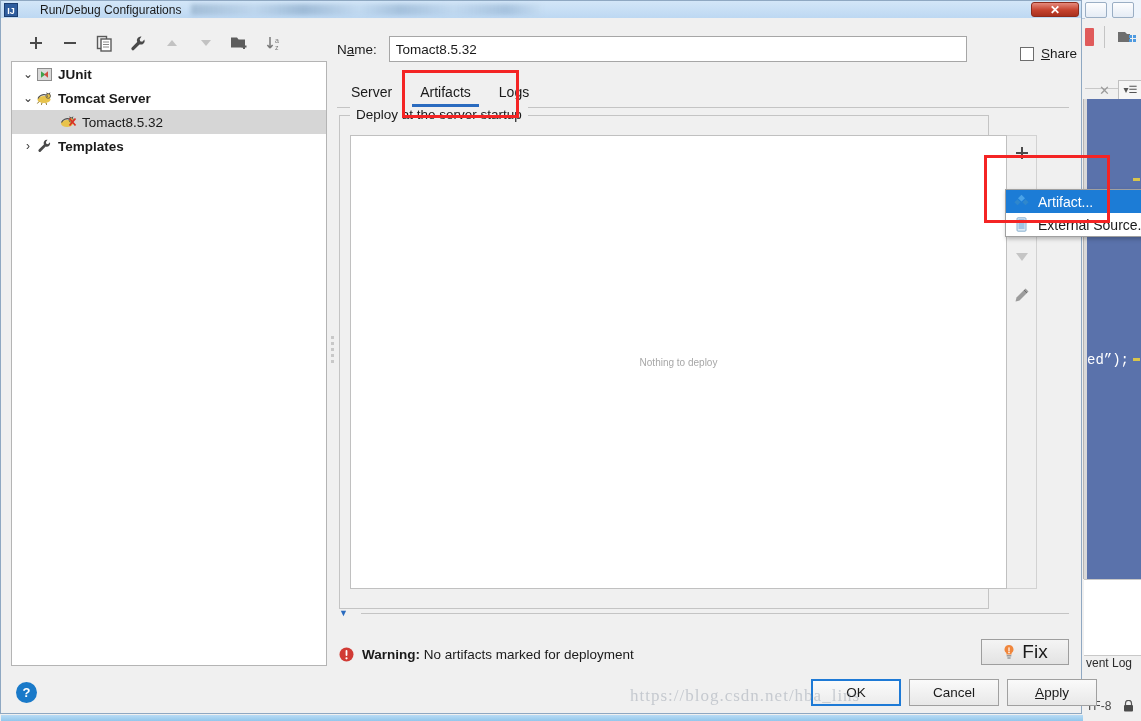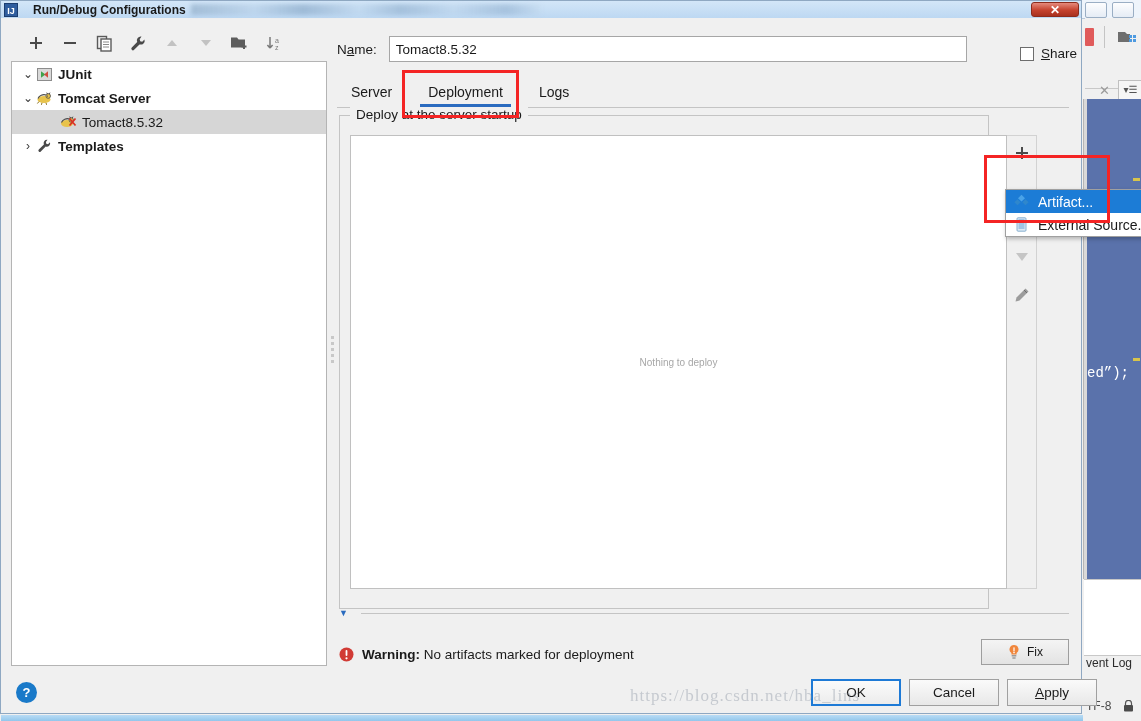--- a/index.html
+++ b/index.html
@@ -83,21 +83,21 @@
     line-height: 18px;
   }
   .ide-editor {
     position: absolute;
     left: 1087px; top: 99px;
     width: 54px; height: 480px;
     background: #5a72ab;
   }
   .ide-code-text {
     position: absolute;
-    left: 1087px; top: 365px;
+    left: 1087px; top: 352px;
     font-family: "Liberation Mono", monospace;
     font-size: 14px;
     color: #ffffff;
     white-space: nowrap;
   }
   .ide-marker {
     position: absolute;
     width: 7px; height: 3px;
     background: #d8c44b;
   }
@@ -182,24 +182,24 @@
     border: 1px solid #1b3d70;
     color: #ffffff;
     font-size: 9px;
     font-weight: bold;
     line-height: 14px;
     text-align: center;
     font-family: "Liberation Sans", sans-serif;
     box-sizing: border-box;
   }
   .dialog-title {
-    margin-left: 15px;
+    margin-left: 22px;
     font-size: 12px;
     color: #1a1a1a;
-    font-weight: bold;
+    font-weight: normal;
     white-space: nowrap;
     text-align: center;
   }
   .dialog-title-blur {
     position: absolute;
     left: 190px; top: 3px;
     width: 350px; height: 11px;
     background: linear-gradient(90deg,
       rgba(120,150,180,0.45) 0%, rgba(170,195,220,0.3) 18%,
       rgba(110,145,180,0.45) 32%, rgba(180,205,228,0.25) 48%,
@@ -351,21 +351,21 @@
   .share-text { font-size: 13.5px; color: #1a1a1a; }
   .share-text u { text-decoration: underline; }
 
   
   .tabs {
     position: absolute;
     left: 0; top: 48px;
     width: 740px; height: 32px;
     display: flex;
     align-items: flex-end;
-    gap: 8px;
+    gap: 0;
   }
   .tab {
     padding: 4px 14px 7px 14px;
     font-size: 14px;
     color: #1a1a1a;
     cursor: pointer;
     position: relative;
     white-space: nowrap;
   }
   .tab.active::after {
@@ -532,21 +532,21 @@
   .fix-btn {
     position: absolute;
     right: 0; top: 0;
     width: 88px; height: 26px;
     border: 1px solid #9e9e9e;
     background: linear-gradient(#f4f4f4, #e3e3e3);
     display: flex;
     align-items: center;
     justify-content: center;
     gap: 6px;
-    font-size: 12px;
+    font-size: 19px;
     color: #1a1a1a;
     cursor: pointer;
     box-sizing: border-box;
   }
 
   
   .dlg-buttons {
     position: absolute;
     left: 770px; top: 678px;
     display: flex;
@@ -779,21 +779,21 @@
         <span class="name-label"><span>N</span><u>a</u><span>me:</span></span>
         <input class="name-input" type="text" value="Tomact8.5.32" style="">
         <div class="share-box">
           <span class="share-check"></span>
           <span class="share-text"><span></span><u>S</u><span>hare</span></span>
         </div>
       </div>
 
       <div class="tabs">
         <div class="tab">Server</div>
-        <div class="tab active">Deployment</div>
+        <div class="tab active">Artifacts</div>
         <div class="tab">Logs</div>
       </div>
       <div class="tabs-underline"></div>
 
       <div class="group-box">
         <div class="group-title">Deploy at the server startup</div>
 
         <div class="deploy-list">
           <span class="deploy-empty">Nothing to deploy</span>
         </div>

